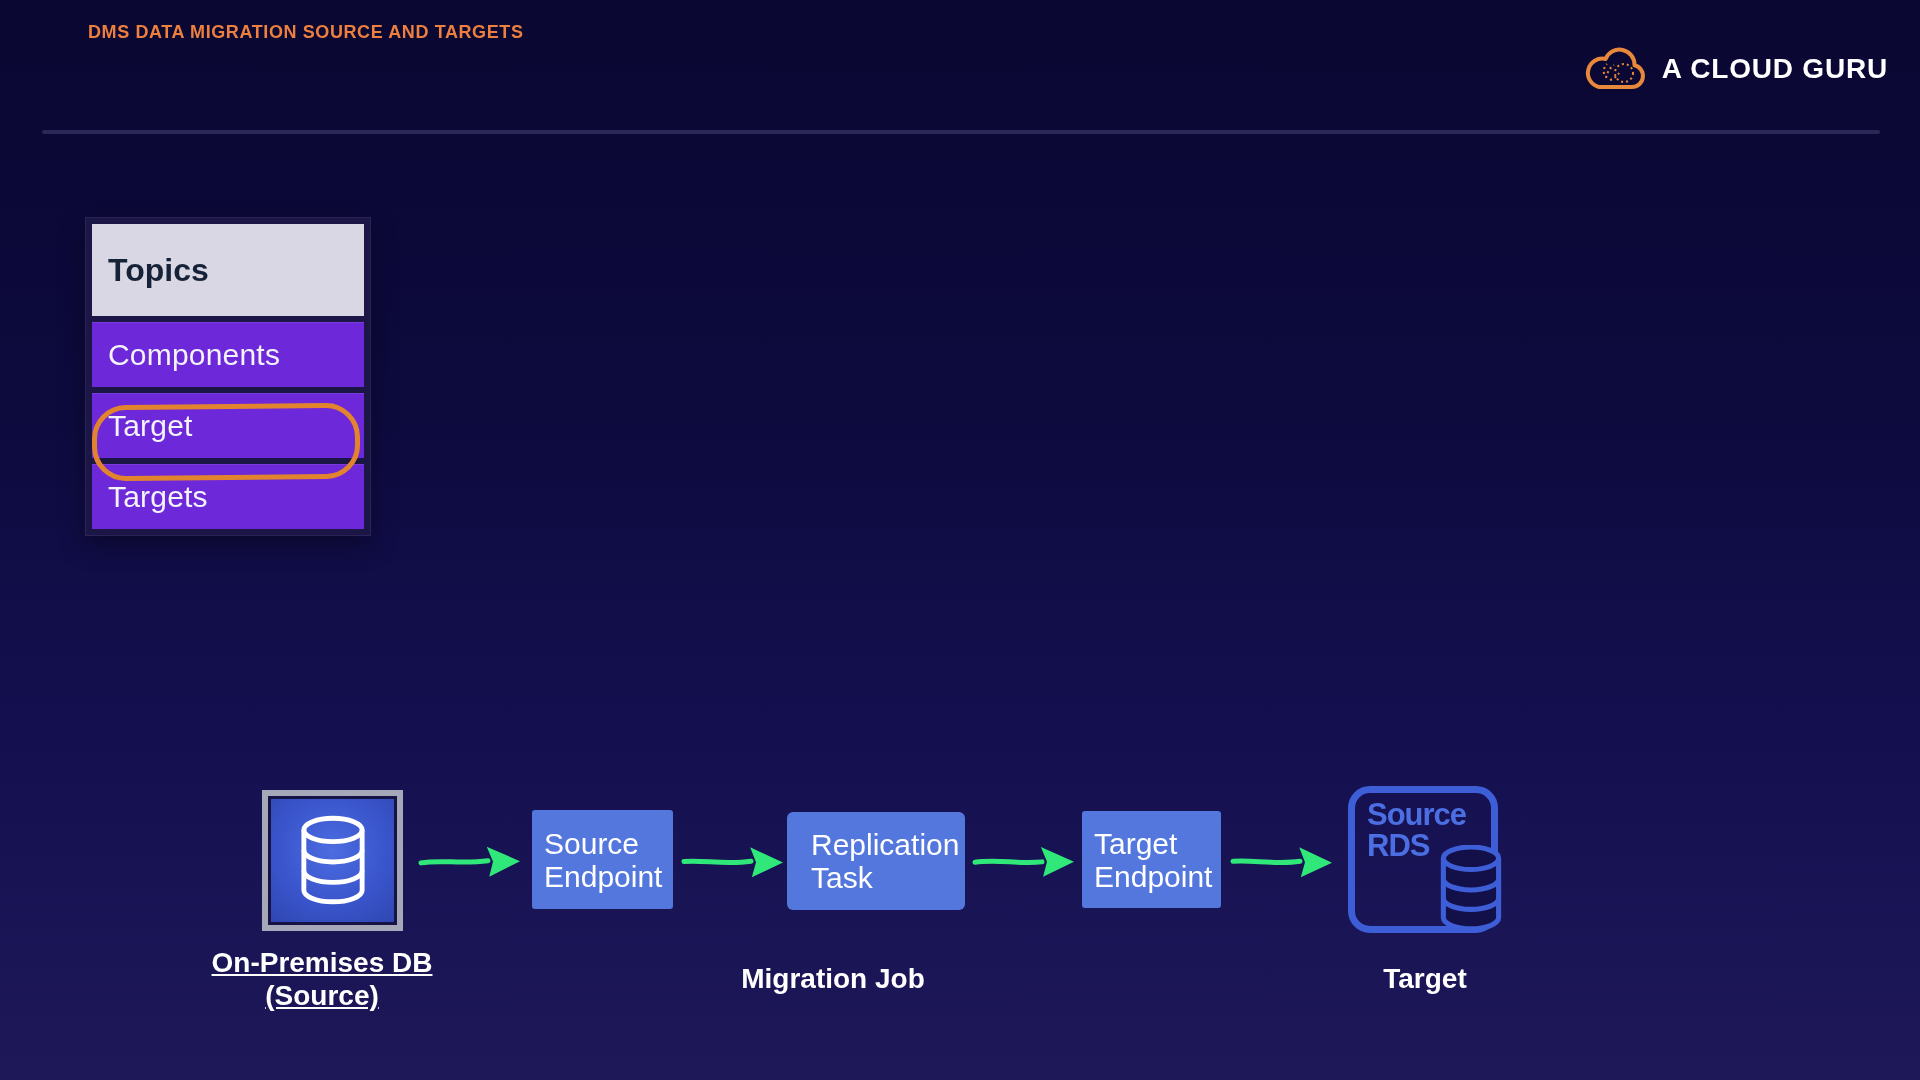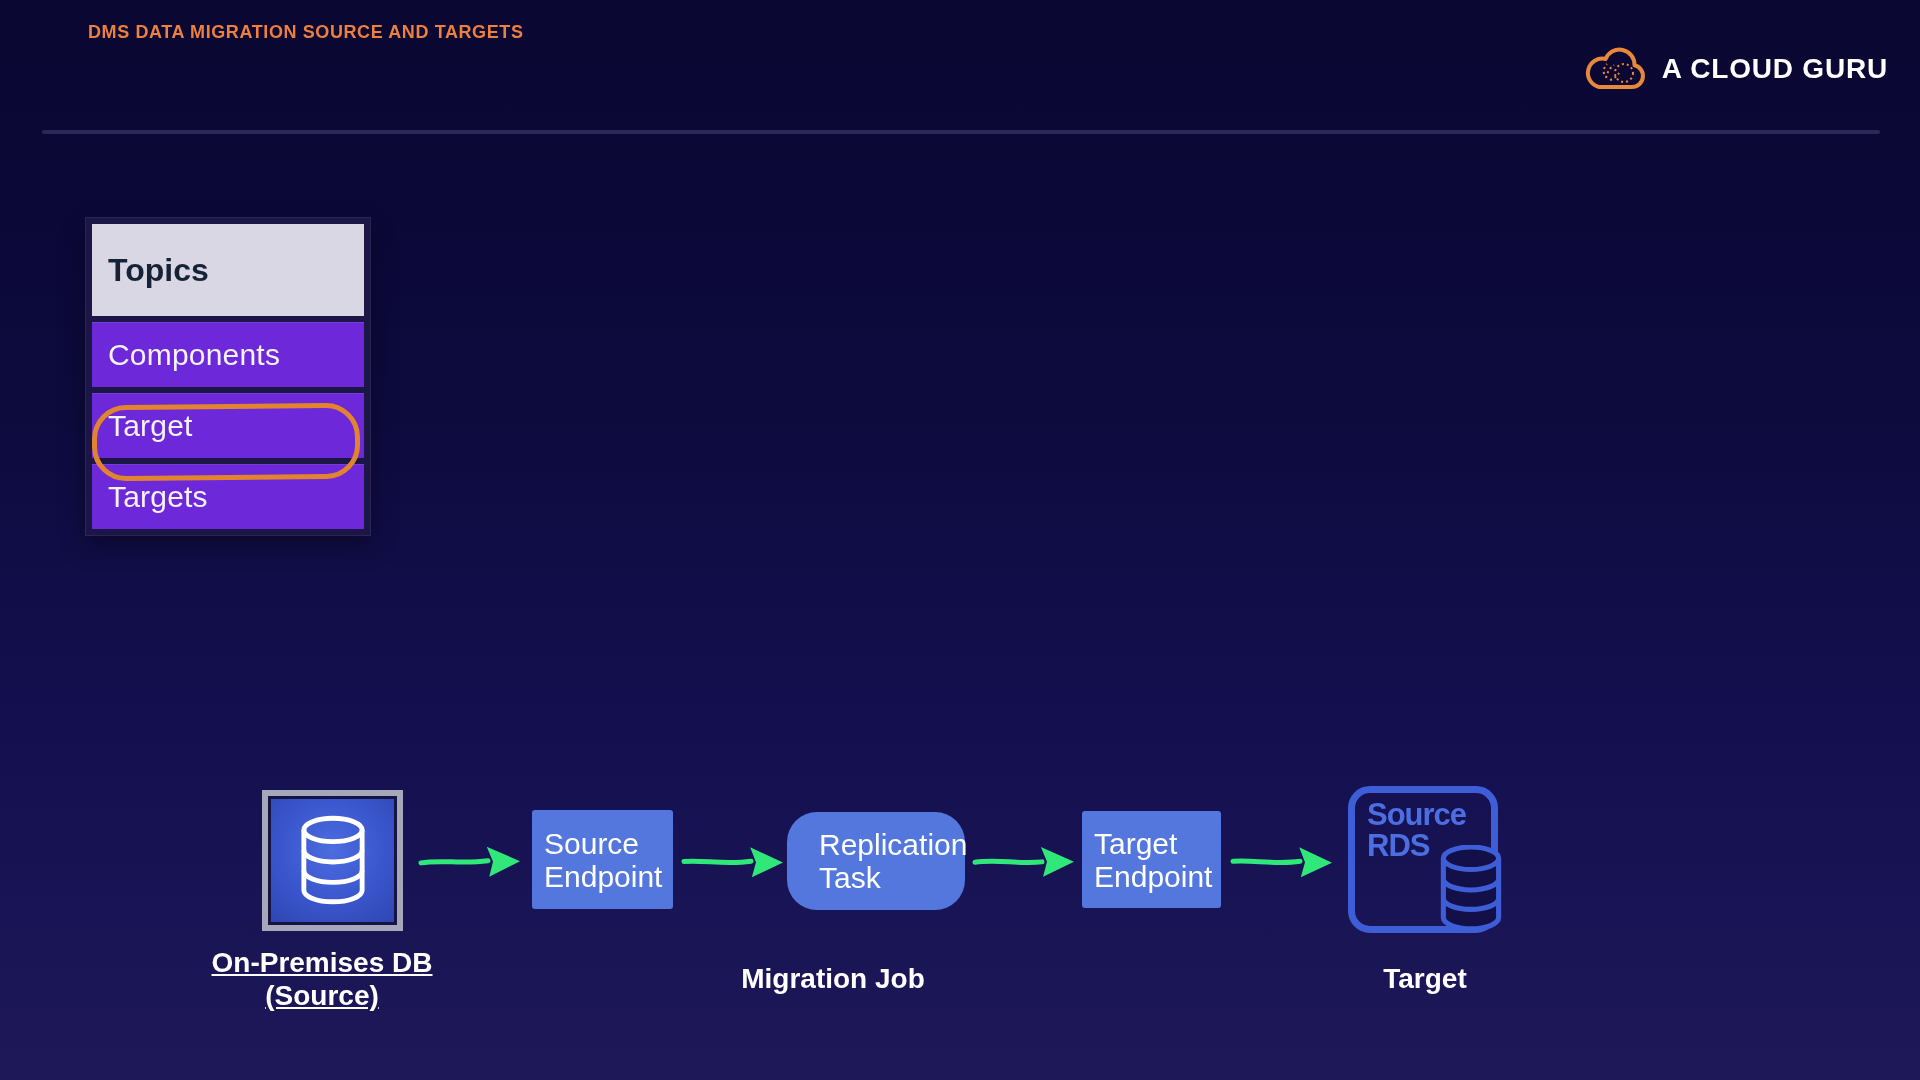--- a/index.html
+++ b/index.html
@@ -52,21 +52,21 @@
     background: radial-gradient(circle at 50% 42%, #4c6ce0 0%, #3a55cc 55%, #2e45ae 100%);
     display:flex; align-items:center; justify-content:center;
   }
   .node {
     position:absolute; background:#5377DD; color:#ffffff; box-sizing:border-box;
     font-size:30px; font-weight:400; line-height:33px;
     display:flex; flex-direction:column; justify-content:center; padding:0 12px;
   }
   .node span { display:block; }
   .node-source      { left:532px;  top:810px; width:141px; height:99px; border-radius:3px; }
-  .node-replication { left:787px;  top:812px; width:178px; height:98px; border-radius:30px; padding-left:32px; }
+  .node-replication { left:787px;  top:812px; width:178px; height:98px; border-radius:6px; padding-left:24px; }
   .node-target      { left:1082px; top:811px; width:139px; height:97px; border-radius:3px; }
 
   .rds {
     position:absolute; left:1348px; top:786px; width:150px; height:147px; box-sizing:border-box;
     border:7px solid #3d5ed6; border-radius:22px;
   }
   .rds-text {
     padding:6px 0 0 12px; color:#4B6FE2; font-weight:700;
     font-size:31px; line-height:31px; letter-spacing:-1px;
   }

